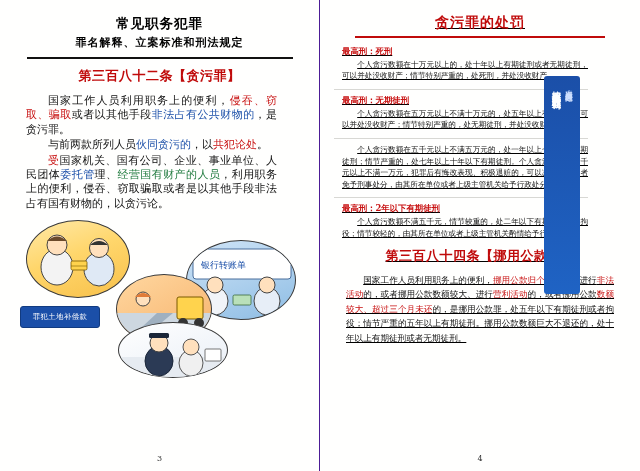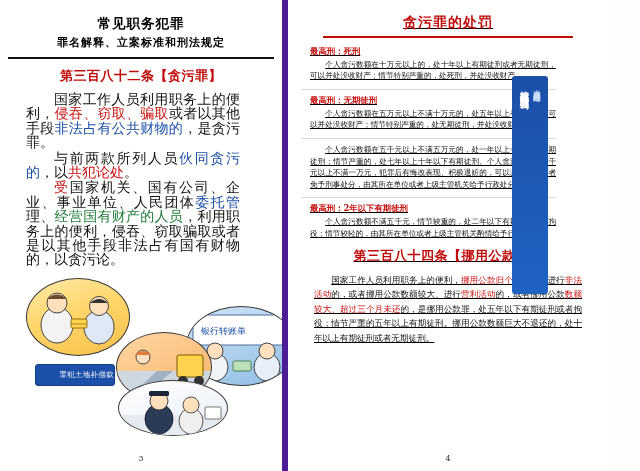--- a/index.html
+++ b/index.html
@@ -15,21 +15,21 @@
     background: #fdfdfb;
     display: flex;
     overflow: hidden;
   }
   .page {
     position: relative;
     height: 471px;
     background: #fffffe;
     overflow: hidden;
   }
-  .page-left { width: 288px; border-right: 6px solid #4c1d95; }
+  .page-left { width: 320px; border-right: 1px solid #4c1d95; }
   .page-right { width: 320px; text-decoration: underline; }
 
   
   .l-title-block {
     text-align: center;
     margin-top: 14px;
   }
   .l-title-1 {
     font-size: 13.5px;
     font-weight: bold;
@@ -56,25 +56,25 @@
     text-align: center;
     margin-top: 8px;
     font-size: 13px;
     font-weight: bold;
     color: #c00b0b;
     letter-spacing: 0.5px;
     font-family: "DejaVu Serif", "Liberation Serif", serif;
   }
   .l-body {
     margin: 8px 42px 0 26px;
-    font-size: 14px;
+    font-size: 11px;
     line-height: 14.4px;
     color: #111;
     text-align: justify;
-    font-family: Liberation Mono, monospace;
+    font-family: Liberation Sans, sans-serif;
   }
   .l-body p { margin: 0 0 1px 0; text-indent: 2em; }
   .hl-red { color: #c81111; }
 
   
   .illus {
     position: relative;
     width: 320px;
     height: 170px;
     margin-top: 4px;
@@ -83,35 +83,35 @@
     position: absolute;
     border: 1.4px solid #3a3a3a;
     border-radius: 50%;
     background: #fff;
     overflow: hidden;
   }
   .bub1 { left: 26px; top: 6px; width: 104px; height: 78px;
           background: linear-gradient(160deg,#ffe9a8 0%,#ffd66b 45%,#f7c04a 100%); }
   .bub2 { left: 116px; top: 60px; width: 96px; height: 70px;
           background: linear-gradient(150deg,#ffd7a0 0%,#f6b26b 100%); }
-  .bub3 { left: 186px; top: 34px; width: 110px; height: 80px;
+  .bub3 { left: 186px; top: 26px; width: 110px; height: 80px;
           background: linear-gradient(160deg,#cfe4f7 0%,#8ebde4 100%); }
   .bub4 { left: 118px; top: 108px; width: 110px; height: 56px;
           background: linear-gradient(160deg,#ffffff 0%,#e8eef6 100%); }
   .tag-box {
     position: absolute;
-    left: 35px; top: 92px;
+    left: 20px; top: 92px;
     width: 80px; height: 22px;
     background: #1b4fa8;
     border: 1.4px solid #123b80;
     border-radius: 3px;
     color: #fff;
     font-size: 7.4px;
     line-height: 20px;
-    text-align: right;
+    text-align: center;
     letter-spacing: 0.4px;
     font-family: Liberation Sans, sans-serif;
   }
   .pnum {
     position: absolute;
     bottom: 8px;
     width: 100%;
     text-align: center;
     font-size: 8px;
     color: #333;

